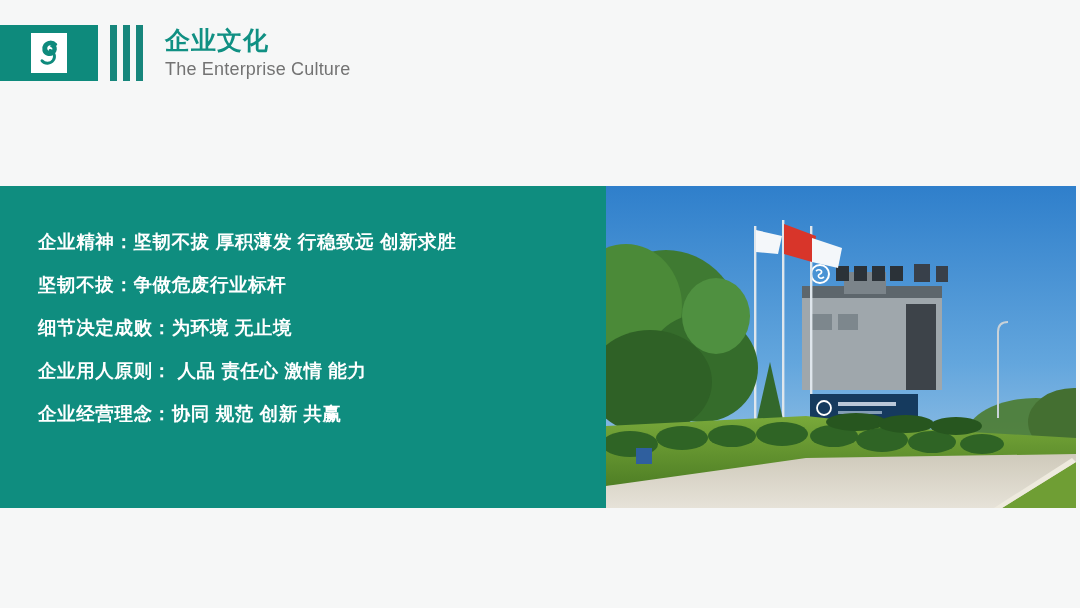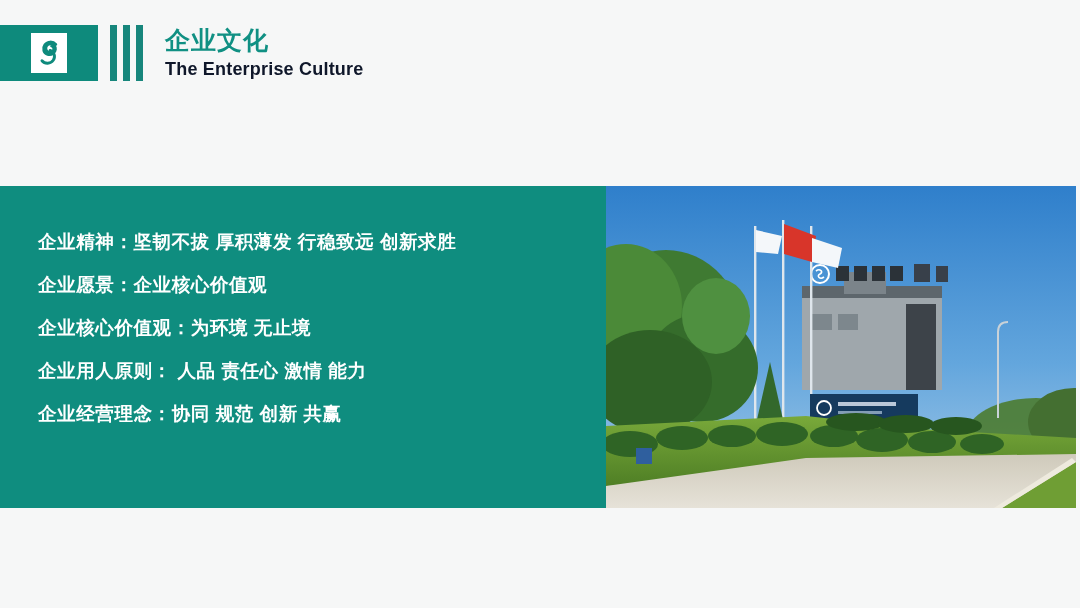--- a/index.html
+++ b/index.html
@@ -63,22 +63,22 @@
   }
   .title-cn {
     font-size: 25px;
     font-weight: bold;
     color: #109083;
     letter-spacing: 1px;
     margin-bottom: 7px;
   }
   .title-en {
     font-size: 18px;
-    font-weight: bold;
-    color: #0f172a;
+    font-weight: normal;
+    color: #737373;
     letter-spacing: 0.2px;
   }
 
   
   .band {
     position: absolute;
     left: 0;
     top: 186px;
     width: 1004px;
     height: 322px;
@@ -144,22 +144,22 @@
     <div class="title-cn">企业文化</div>
     <div class="title-en">The Enterprise Culture</div>
   </div>
 </div>
 
 <div class="band">
 
   <div class="green-panel">
     <div class="culture-list">
       <div class="culture-line">企业精神：坚韧不拔  厚积薄发  行稳致远  创新求胜</div>
-      <div class="culture-line">企业愿景：企业核心价值观</div>
-      <div class="culture-line">企业核心价值观：为环境   无止境</div>
+      <div class="culture-line">坚韧不拔：争做危废行业标杆</div>
+      <div class="culture-line">细节决定成败：为环境   无止境</div>
       <div class="culture-line">企业用人原则： 人品   责任心   激情   能力</div>
       <div class="culture-line">企业经营理念：协同   规范   创新   共赢</div>
     </div>
   </div>
 
   <div class="photo">
     <svg viewBox="0 0 470 322" preserveAspectRatio="xMidYMid slice">
       <defs>
         <linearGradient id="sky" x1="0" y1="0" x2="0" y2="1">
           <stop offset="0%" stop-color="#2f7fcb"></stop>

